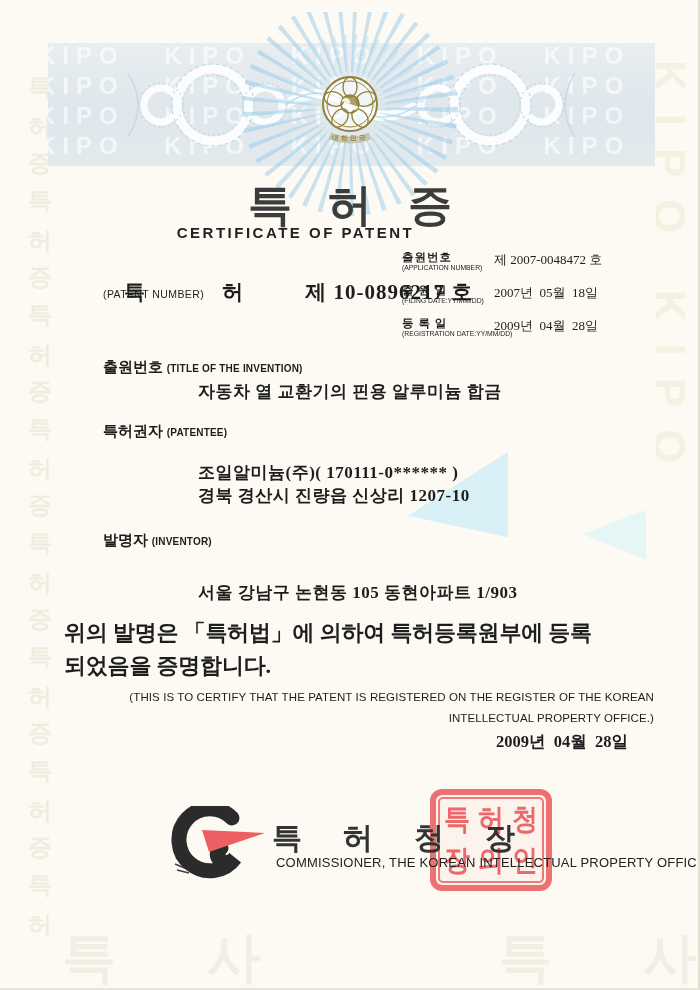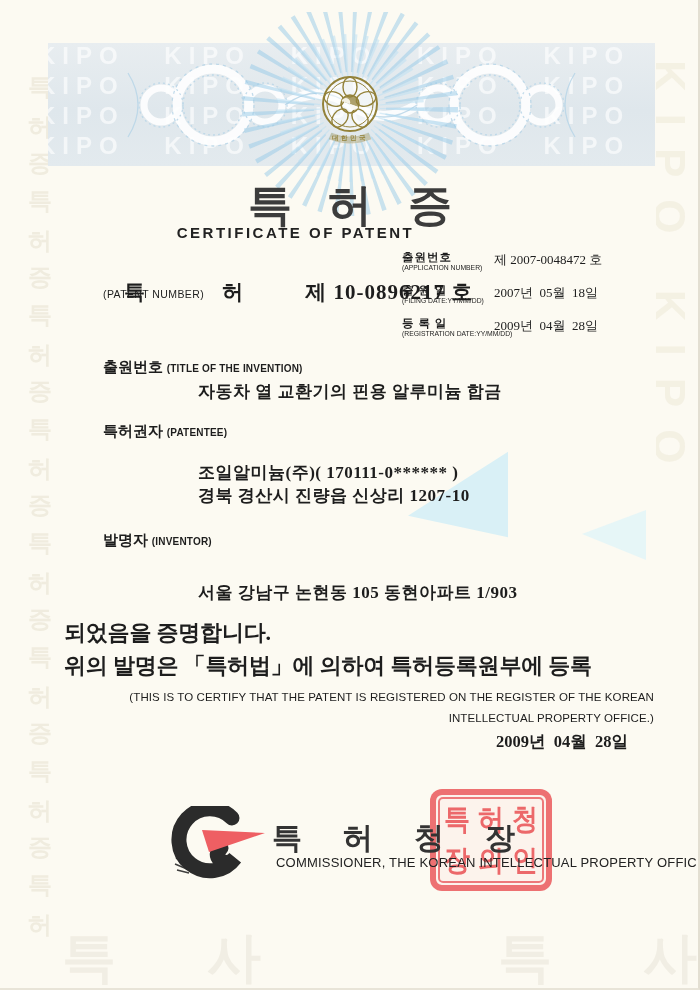--- a/index.html
+++ b/index.html
@@ -217,22 +217,22 @@
   <div class="sec-body" style="top:461px;">조일알미늄(주)( 170111-0****** )</div>
   <div class="sec-body" style="top:484px;">경북 경산시 진량읍 신상리 1207-10</div>
 
   <div class="sec-label" style="top:531px;">
     <span>발명자</span>
     <span class="en">(INVENTOR)</span>
   </div>
   <div class="sec-body" style="top:581px;">서울 강남구 논현동 105 동현아파트 1/903</div>
 
   <div class="stmt">
+    <div class="stmt-kr">위의 발명은 「특허법」에 의하여 특허등록원부에 등록</div>
     <div class="stmt-kr">되었음을 증명합니다.</div>
-    <div class="stmt-kr">위의 발명은 「특허법」에 의하여 특허등록원부에 등록</div>
     <div class="stmt-en">
       <div>(THIS IS TO CERTIFY THAT THE PATENT IS REGISTERED ON THE REGISTER OF THE KOREAN</div>
       <div>INTELLECTUAL PROPERTY OFFICE.)</div>
     </div>
   </div>
 
   <div class="issue-date">2009년  04월  28일</div>
 
   <svg class="kipo-logo" viewBox="0 0 102 88">
     <path d="M 64 12 A 31 31 0 1 0 67 52 Q 60 60 52 54 Q 46 48 53 42" fill="none" stroke="#2b2b2b" stroke-width="15" stroke-linecap="round"></path>

